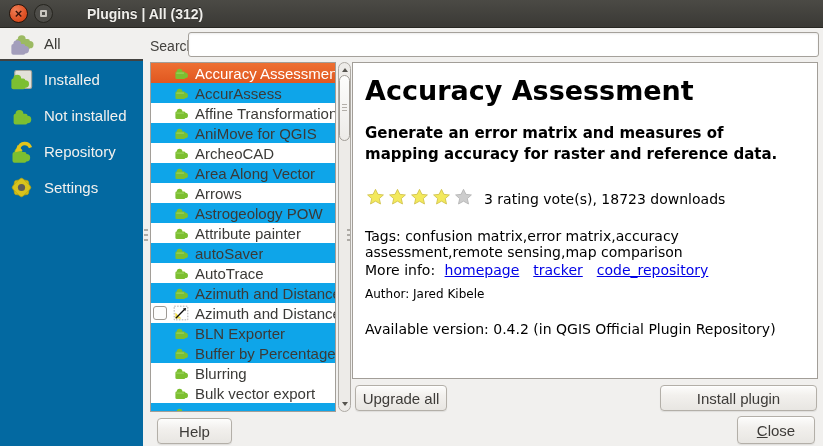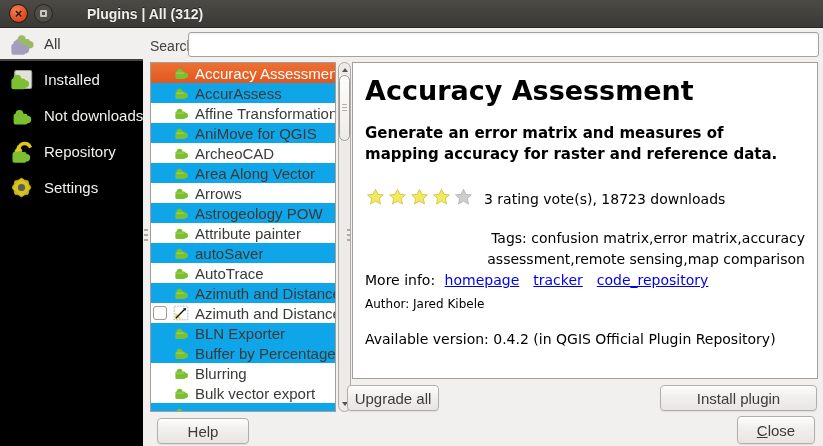--- a/index.html
+++ b/index.html
@@ -18,21 +18,21 @@
   .wbtn{width:19px;height:19px;border-radius:50%;margin-left:9px;
     display:flex;align-items:center;justify-content:center;cursor:default;}
   .wbtn.close{background:radial-gradient(circle at 35% 30%, #f08057, #de5024 62%, #c4400f);
     border:1px solid #26150c;}
   .wbtn.close .x{color:#35120a;font-size:13px;font-weight:bold;line-height:1;margin-top:-1px;}
   .wbtn.max{background:#4e4d49;border:1px solid #26251f;margin-left:6px;}
   .wbtn.max .sq{width:7px;height:7px;border:2px solid #c9c6c0;border-radius:1px;}
   .titlebar .title{color:#efeeea;font-size:14px;font-weight:bold;margin-left:14px;
     text-shadow:0 -1px 0 rgba(0,0,0,.5);padding-left:20px;}
   
-  .sidebar{position:absolute;left:0;top:28px;width:149px;bottom:0;background:#000000;}
+  .sidebar{position:absolute;left:0;top:28px;width:149px;bottom:0;background:#0369a1;}
   .sb-item{height:36px;display:flex;align-items:center;padding-left:7px;color:#f3f1ee;
     font-size:15px;cursor:default;}
   .sb-item.selected{background:#f1f0ee;color:#3a3935;height:33px;
     border-bottom:2px solid #434240;}
   .sb-icon{width:28px;height:28px;margin-right:9px;display:inline-flex;
     align-items:center;justify-content:center;}
   .sb-icon svg{width:27px;height:27px;}
   
   .content{position:absolute;left:143px;top:28px;right:0;bottom:0;background:#f1f0ee;}
   .search-label{position:absolute;left:7px;top:10px;font-size:14px;color:#43413e;}
@@ -78,35 +78,35 @@
     background:#fff;border:1px solid #a29e98;padding:10px 12px;overflow:hidden;
     font-family:"DejaVu Sans",sans-serif;color:#000;}
   .details h1{font-size:27px;line-height:32px;margin:2px 0 0;font-weight:bold;}
   .desc{font-size:15px;font-weight:bold;line-height:21px;margin:16px 0 0;max-width:430px;}
   .rating-row{margin-top:22px;display:flex;align-items:flex-end;}
   .stars{display:inline-flex;margin-right:9px;}
   .stars svg{width:21px;height:20px;margin-right:1px;}
   .star-filled path{fill:#f3e95c;stroke:#cfc14a;stroke-width:1;}
   .star-empty path{fill:#cdcdcd;stroke:#b3b3b3;stroke-width:1;}
   .rating-text{font-size:14px;}
-  .tags{font-size:14px;line-height:21px;margin:21px 0 0;max-width:445px;text-align:right;}
+  .tags{font-size:14px;line-height:16px;margin:21px 0 0;max-width:445px;}
   .moreinfo{font-size:14px;line-height:21px;margin:0;}
   .link{color:#0000e6;text-decoration:underline;cursor:pointer;margin-left:14px;}
   .link:first-of-type{margin-left:5px;}
   .author{font-size:12px;margin:3px 0 0;line-height:21px;}
   .version{font-size:14px;margin:14px 0 0;line-height:21px;}
   
   .btn{position:absolute;height:26px;border:1px solid #b3afa8;border-radius:4px;
     background:linear-gradient(#fdfdfc,#f2f0ed 40%,#e8e6e2);
     font-family:"Liberation Sans",sans-serif;font-size:15px;color:#3d3b38;
     box-shadow:inset 0 1px 0 rgba(255,255,255,.7), 0 1px 1px rgba(0,0,0,.08);
     display:flex;align-items:center;justify-content:center;cursor:default;}
-  .btn-upgrade{left:204px;top:357px;width:92px;}
+  .btn-upgrade{left:212px;top:357px;width:92px;}
   .btn-install{left:517px;top:357px;width:157px;}
-  .btn-help{left:14px;top:390px;width:92px;}
+  .btn-help{left:14px;top:390px;width:75px;}
   .btn-close{left:594px;top:388px;width:78px;height:28px;}
   u.mn{text-decoration:underline;}
 </style>
 </head>
 <body>
 
 <div class="window">
 
   <div class="titlebar">
     <div class="wbtn close">
@@ -152,21 +152,21 @@
       <div class="sb-item">
     <span class="sb-icon">
           <svg viewBox="0 0 24 24">
             <g fill="#7cbf31" transform="translate(2,2.5)">
               <rect x="3" y="8" width="12.4" height="9.6" rx="1.8"></rect>
               <circle cx="8.2" cy="8.2" r="3.5"></circle>
               <circle cx="15.4" cy="13" r="3.3"></circle>
             </g>
           </svg>
         </span>
-    <span class="sb-label">Not downloads</span>
+    <span class="sb-label">Not installed</span>
   </div>
       <div class="sb-item">
     <span class="sb-icon">
           <svg viewBox="0 0 24 24">
             <g fill="#7cbf31" transform="translate(1,4.5)">
               <rect x="3" y="8" width="12.4" height="9.6" rx="1.8"></rect>
               <circle cx="8.2" cy="8.2" r="3.5"></circle>
               <circle cx="15.4" cy="13" r="3.3"></circle>
             </g>
             <path d="M9.5 9.5 C11 3.5 18 3.5 20 8.5" fill="none" stroke="#e3c51c" stroke-width="3"></path>

